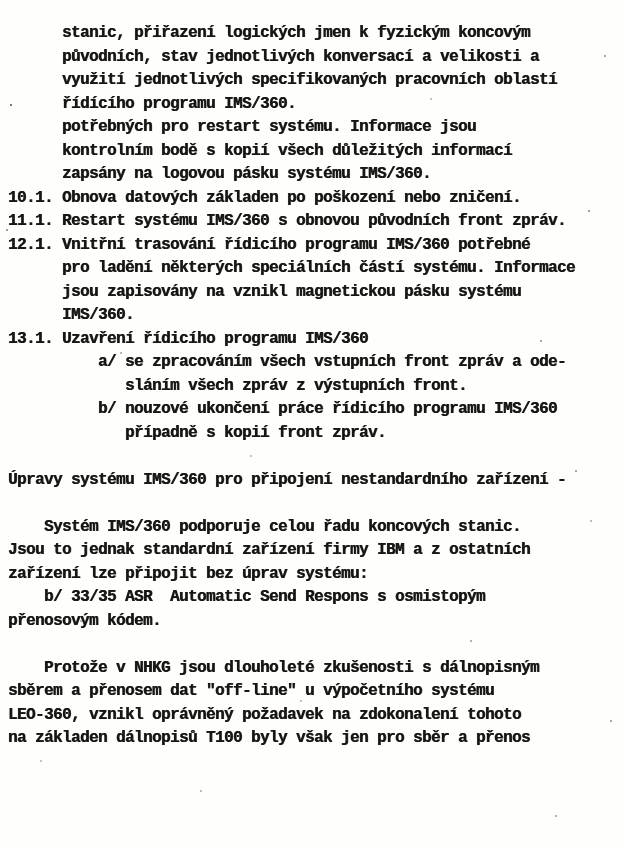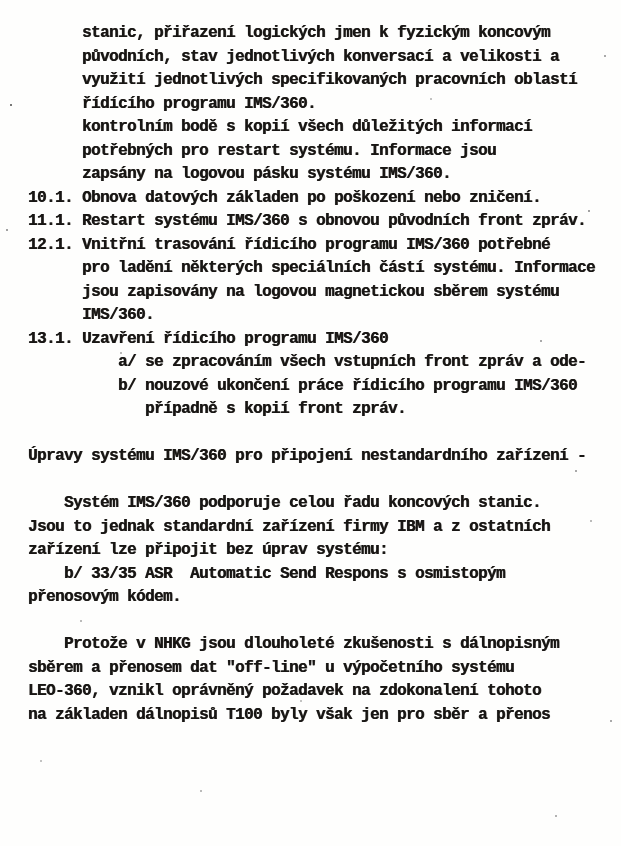--- a/index.html
+++ b/index.html
@@ -23,21 +23,20 @@
     top: 22px;
     left: 8px;
     right: 0;
   }
   .line {
     white-space: pre;
     height: 23.5px;
     line-height: 23.5px;
     letter-spacing: -0.6px;
     text-shadow: 0.4px 0.3px 0.6px rgba(20,16,12,0.75), -0.3px 0.2px 0.4px rgba(20,16,12,0.35);
-    margin-left: 20px;
   }
   .blank {  }
   .underlined {
     text-decoration-thickness: 1.8px;
     text-underline-offset: 4px;
   }
   
   .specks {
     position: absolute;
     top: 0; left: 0;
@@ -72,35 +71,36 @@
 <body>
 
 <div class="page">
   <div class="textblock">
 
     <div class="line">      stanic, přiřazení logických jmen k fyzickým koncovým</div>
     <div class="line">      původních, stav jednotlivých konversací a velikosti a</div>
     <div class="line">      využití jednotlivých specifikovaných pracovních oblastí</div>
     <div class="line">      řídícího programu IMS/360.</div>
 
+    <div class="line">      potřebných pro restart systému. Informace jsou</div>
     <div class="line">      kontrolním bodě s kopií všech důležitých informací</div>
-    <div class="line">      potřebných pro restart systému. Informace jsou</div>
     <div class="line">      zapsány na logovou pásku systému IMS/360.</div>
 
     <div class="line">10.1. Obnova datových základen po poškození nebo zničení.</div>
 
     <div class="line">11.1. Restart systému IMS/360 s obnovou původních front zpráv.</div>
 
     <div class="line">12.1. Vnitřní trasování řídicího programu IMS/360 potřebné</div>
     <div class="line">      pro ladění některých speciálních částí systému. Informace</div>
-    <div class="line">      jsou zapisovány na logovou magnetickou sběrem systému</div>
+    <div class="line">      jsou zapisovány na vznikl magnetickou pásku systému</div>
     <div class="line">      IMS/360.</div>
 
     <div class="line">13.1. Uzavření řídicího programu IMS/360</div>
     <div class="line">          a/ se zpracováním všech vstupních front zpráv a ode-</div>
+    <div class="line">             sláním všech zpráv z výstupních front.</div>
     <div class="line">          b/ nouzové ukončení práce řídicího programu IMS/360</div>
     <div class="line">             případně s kopií front zpráv.</div>
 
     <div class="line blank"></div>
 
     <div class="line underlined">Úpravy systému IMS/360 pro připojení nestandardního zařízení -</div>
 
     <div class="line blank"></div>
 
     <div class="line">    Systém IMS/360 podporuje celou řadu koncových stanic.</div>

